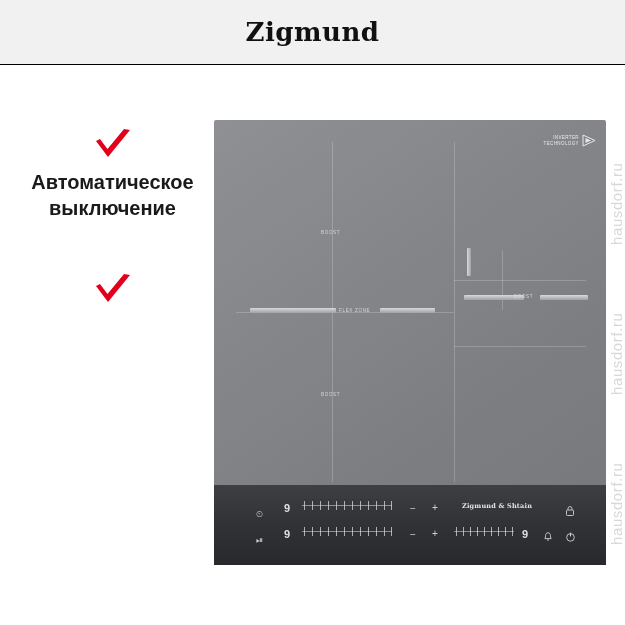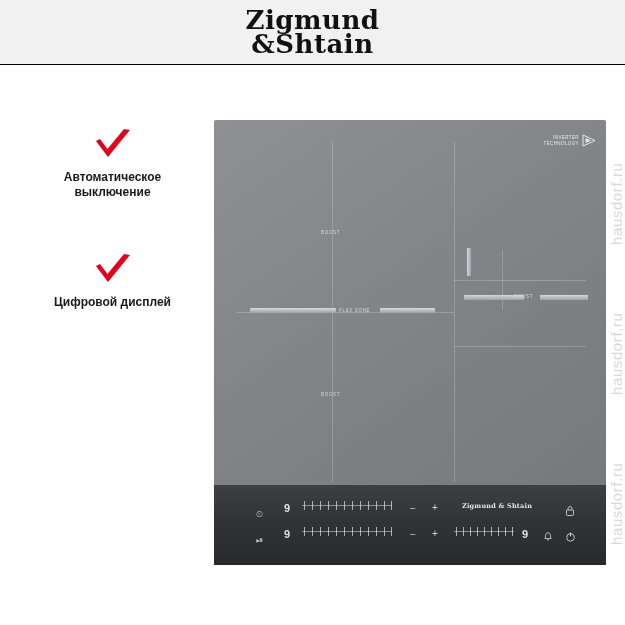--- a/index.html
+++ b/index.html
@@ -64,21 +64,21 @@
     text-align: center;
   }
   .check {
     display: block;
     margin: 0 auto 10px auto;
     width: 40px;
     height: 32px;
   }
   .feature-text {
     display: block;
-    font-size: 12px;
+    font-size: 20px;
     font-weight: bold;
     color: #1a1a1a;
     line-height: 1.28;
     padding: 0 6px;
     white-space: pre-line;
   }
   .f1 { margin-top: 8px; }
   .f2 { margin-top: 48px; }
   .f3 { margin-top: 52px; }
 
@@ -220,40 +220,38 @@
   .wm3 { left: 608px; top: 245px; }
 </style>
 </head>
 <body>
 
 <div class="page">
 
   <div class="brand-bar">
     <div class="brand-logo">
       <span class="brand-line1">Zigmund</span>
-      <span class="brand-line2">&amp;Shtain</span>
     </div>
   </div>
 
   <div class="features">
 
     <div class="feature f1">
       <svg class="check" viewBox="0 0 40 32">
         <path d="M3 13 L15 29 L37 2 L31 1 L14.5 21 L7 11 Z" fill="#e3001b"></path>
       </svg>
       <span class="feature-text">Автоматическое
 выключение</span>
     </div>
 
 
     <div class="feature f3">
       <svg class="check" viewBox="0 0 40 32">
         <path d="M3 13 L15 29 L37 2 L31 1 L14.5 21 L7 11 Z" fill="#e3001b"></path>
       </svg>
-      <span class="feature-text">Цифровой дисплей</span>
     </div>
 
   </div>
 
   <div class="cooktop">
     <div class="cooktop-inner">
 
       <div class="inverter">
         <div class="inverter-label">
           <div>INVERTER</div>

